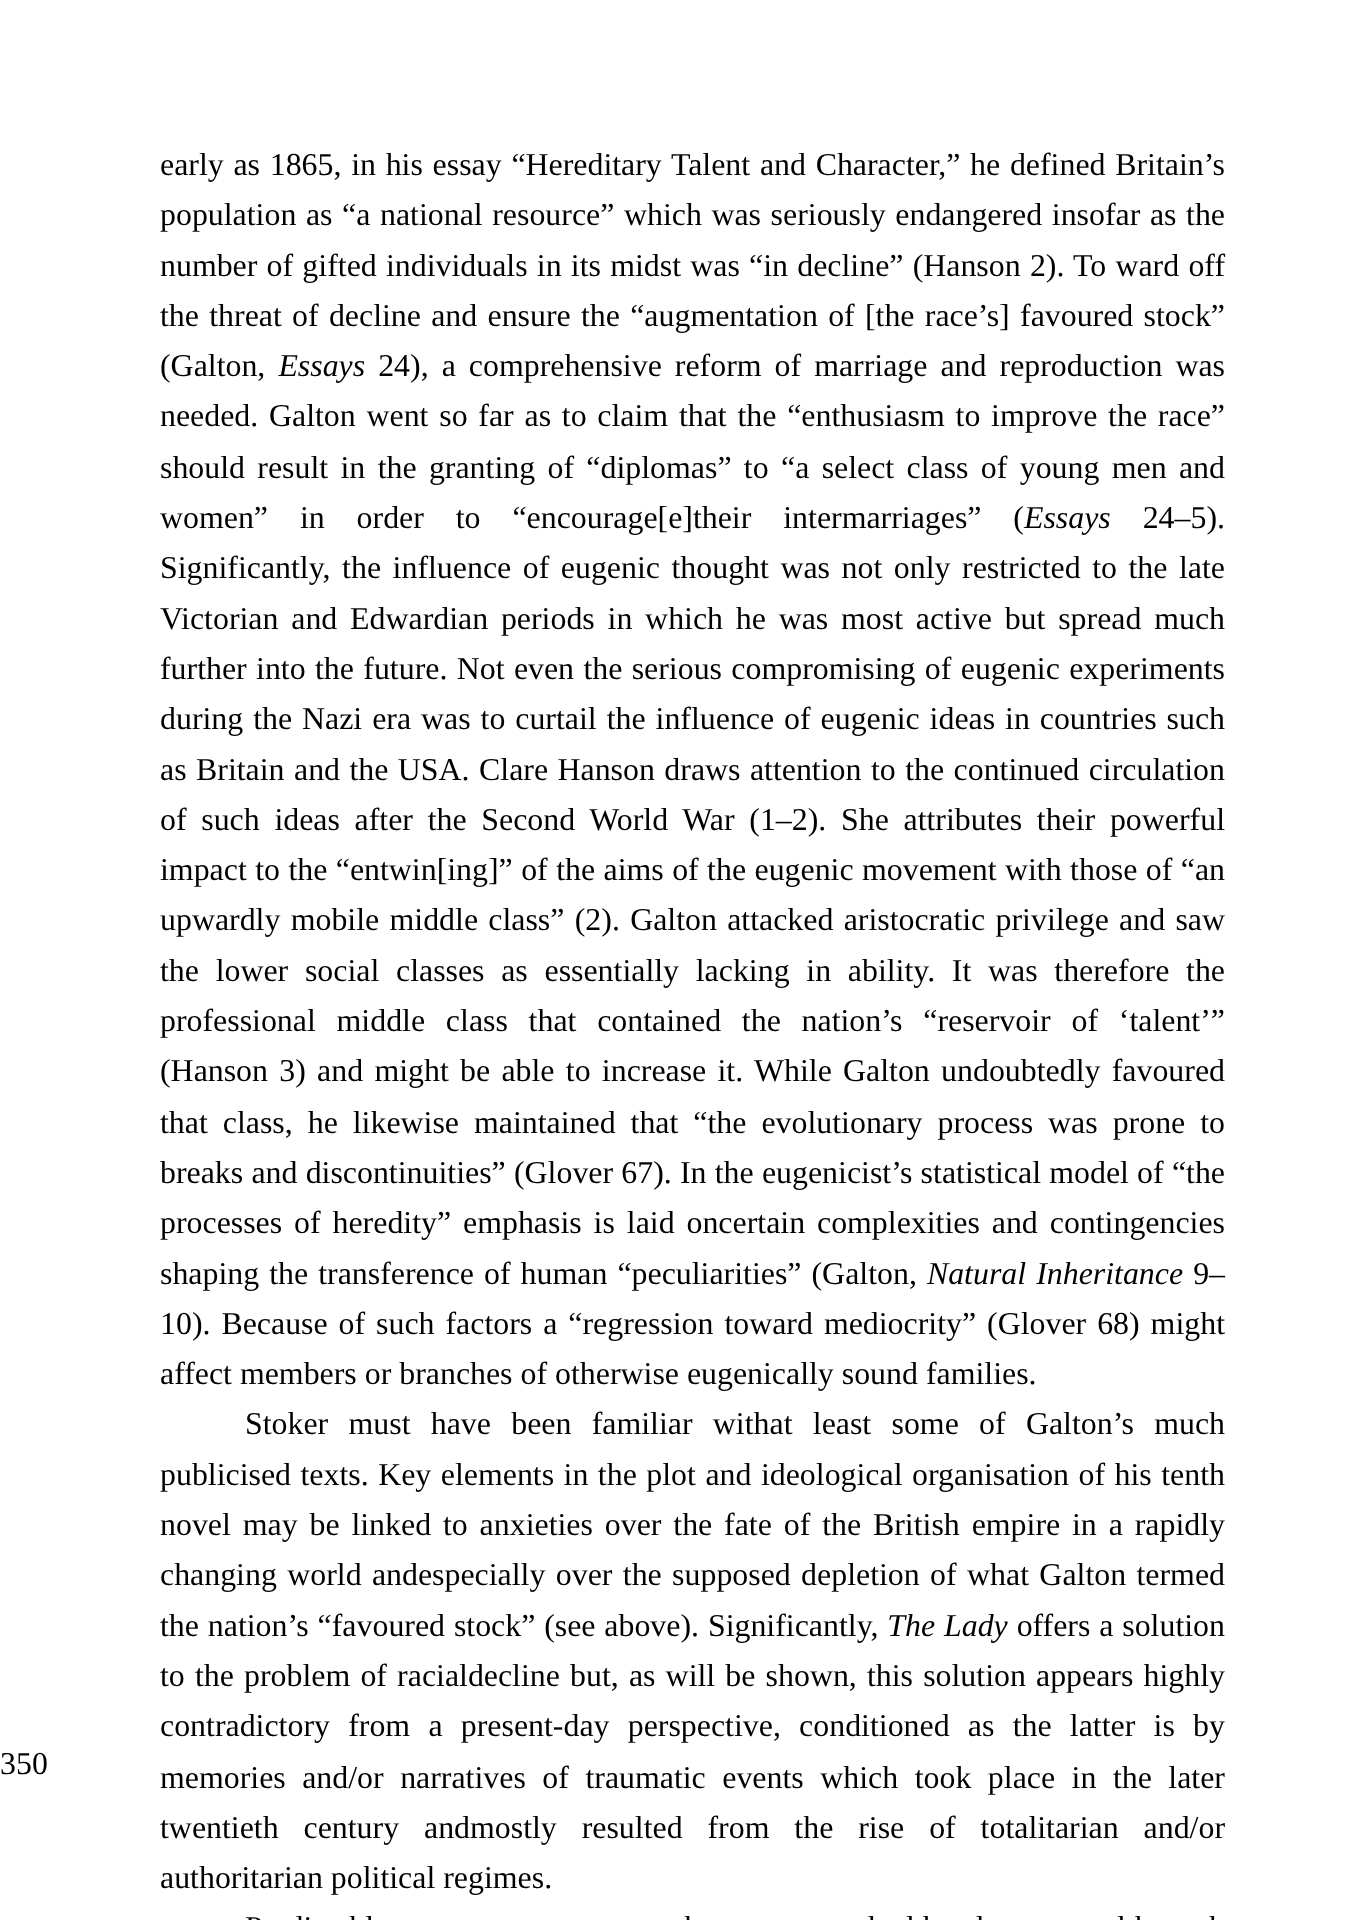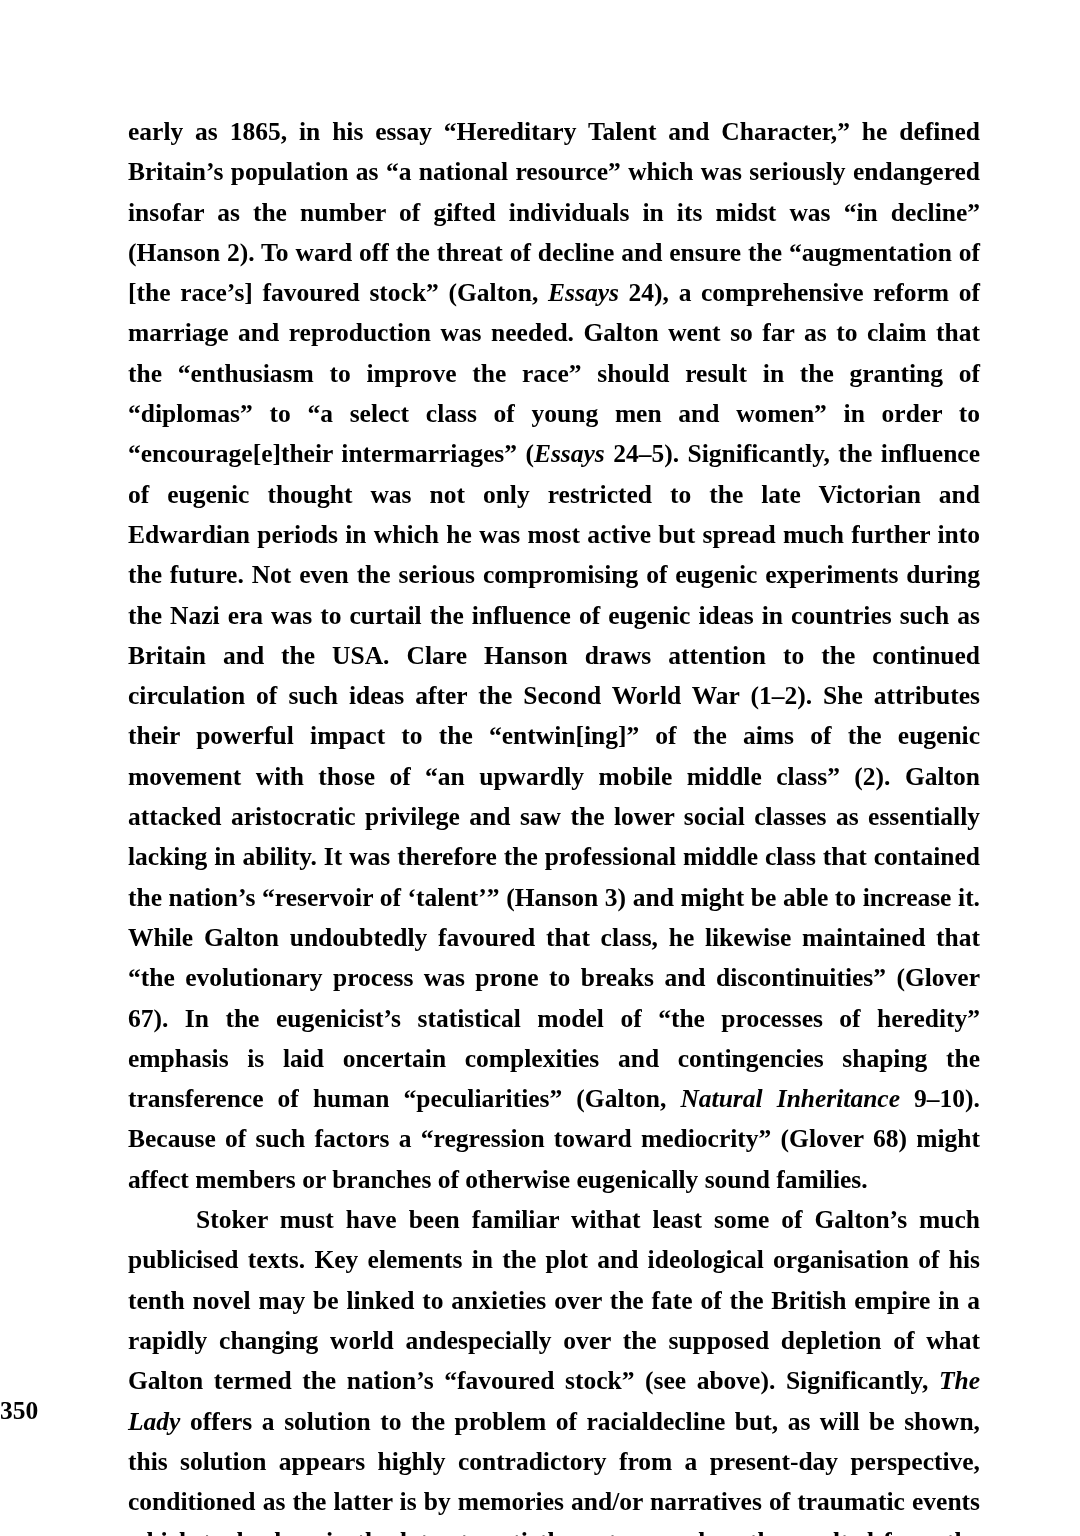--- a/index.html
+++ b/index.html
@@ -14,21 +14,20 @@
     color: #000000;
     position: relative;
     overflow: hidden;
   }
   .page {
     position: absolute;
     left: 0;
     top: 0;
     width: 1080px;
     height: 1536px;
-    font-weight: bold;
   }
   .text-column {
     position: absolute;
     left: 128px;
     top: 112px;
     width: 852px;
   }
   p {
     margin: 0;
     text-align: justify;

